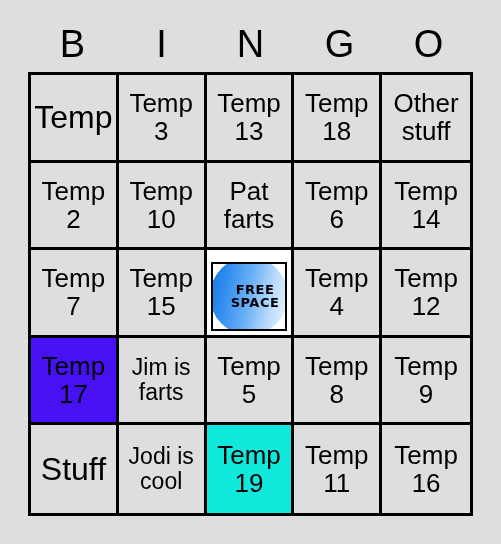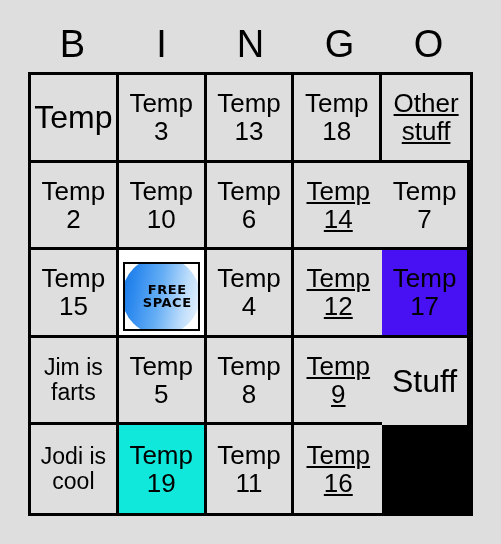--- a/index.html
+++ b/index.html
@@ -57,21 +57,21 @@
     box-sizing: border-box;
     border-right: 3px solid #000;
     border-bottom: 3px solid #000;
     background: #dedede;
     display: flex;
     align-items: center;
     justify-content: center;
     text-align: center;
     overflow: hidden;
   }
-  .cell.col-last { border-right: none; text-decoration: underline; }
+  .cell.col-last { border-right: none; }
   .cell.row-last { border-bottom: none; }
 
   .cell-text {
     font-size: 26px;
     line-height: 1.08;
     color: #000;
     padding: 0 2px;
     white-space: pre-line;
     word-break: break-word;
   }
@@ -160,20 +160,24 @@
       </div>
       <div class="cell">
         <div class="cell-text">Temp
 2</div>
       </div>
       <div class="cell">
         <div class="cell-text">Temp
 10</div>
       </div>
       <div class="cell">
+        <div class="cell-text">Pat
+farts</div>
+      </div>
+      <div class="cell">
         <div class="cell-text">Temp
 6</div>
       </div>
       <div class="cell col-last">
         <div class="cell-text">Temp
 14</div>
       </div>
       <div class="cell">
         <div class="cell-text">Temp
 7</div>

